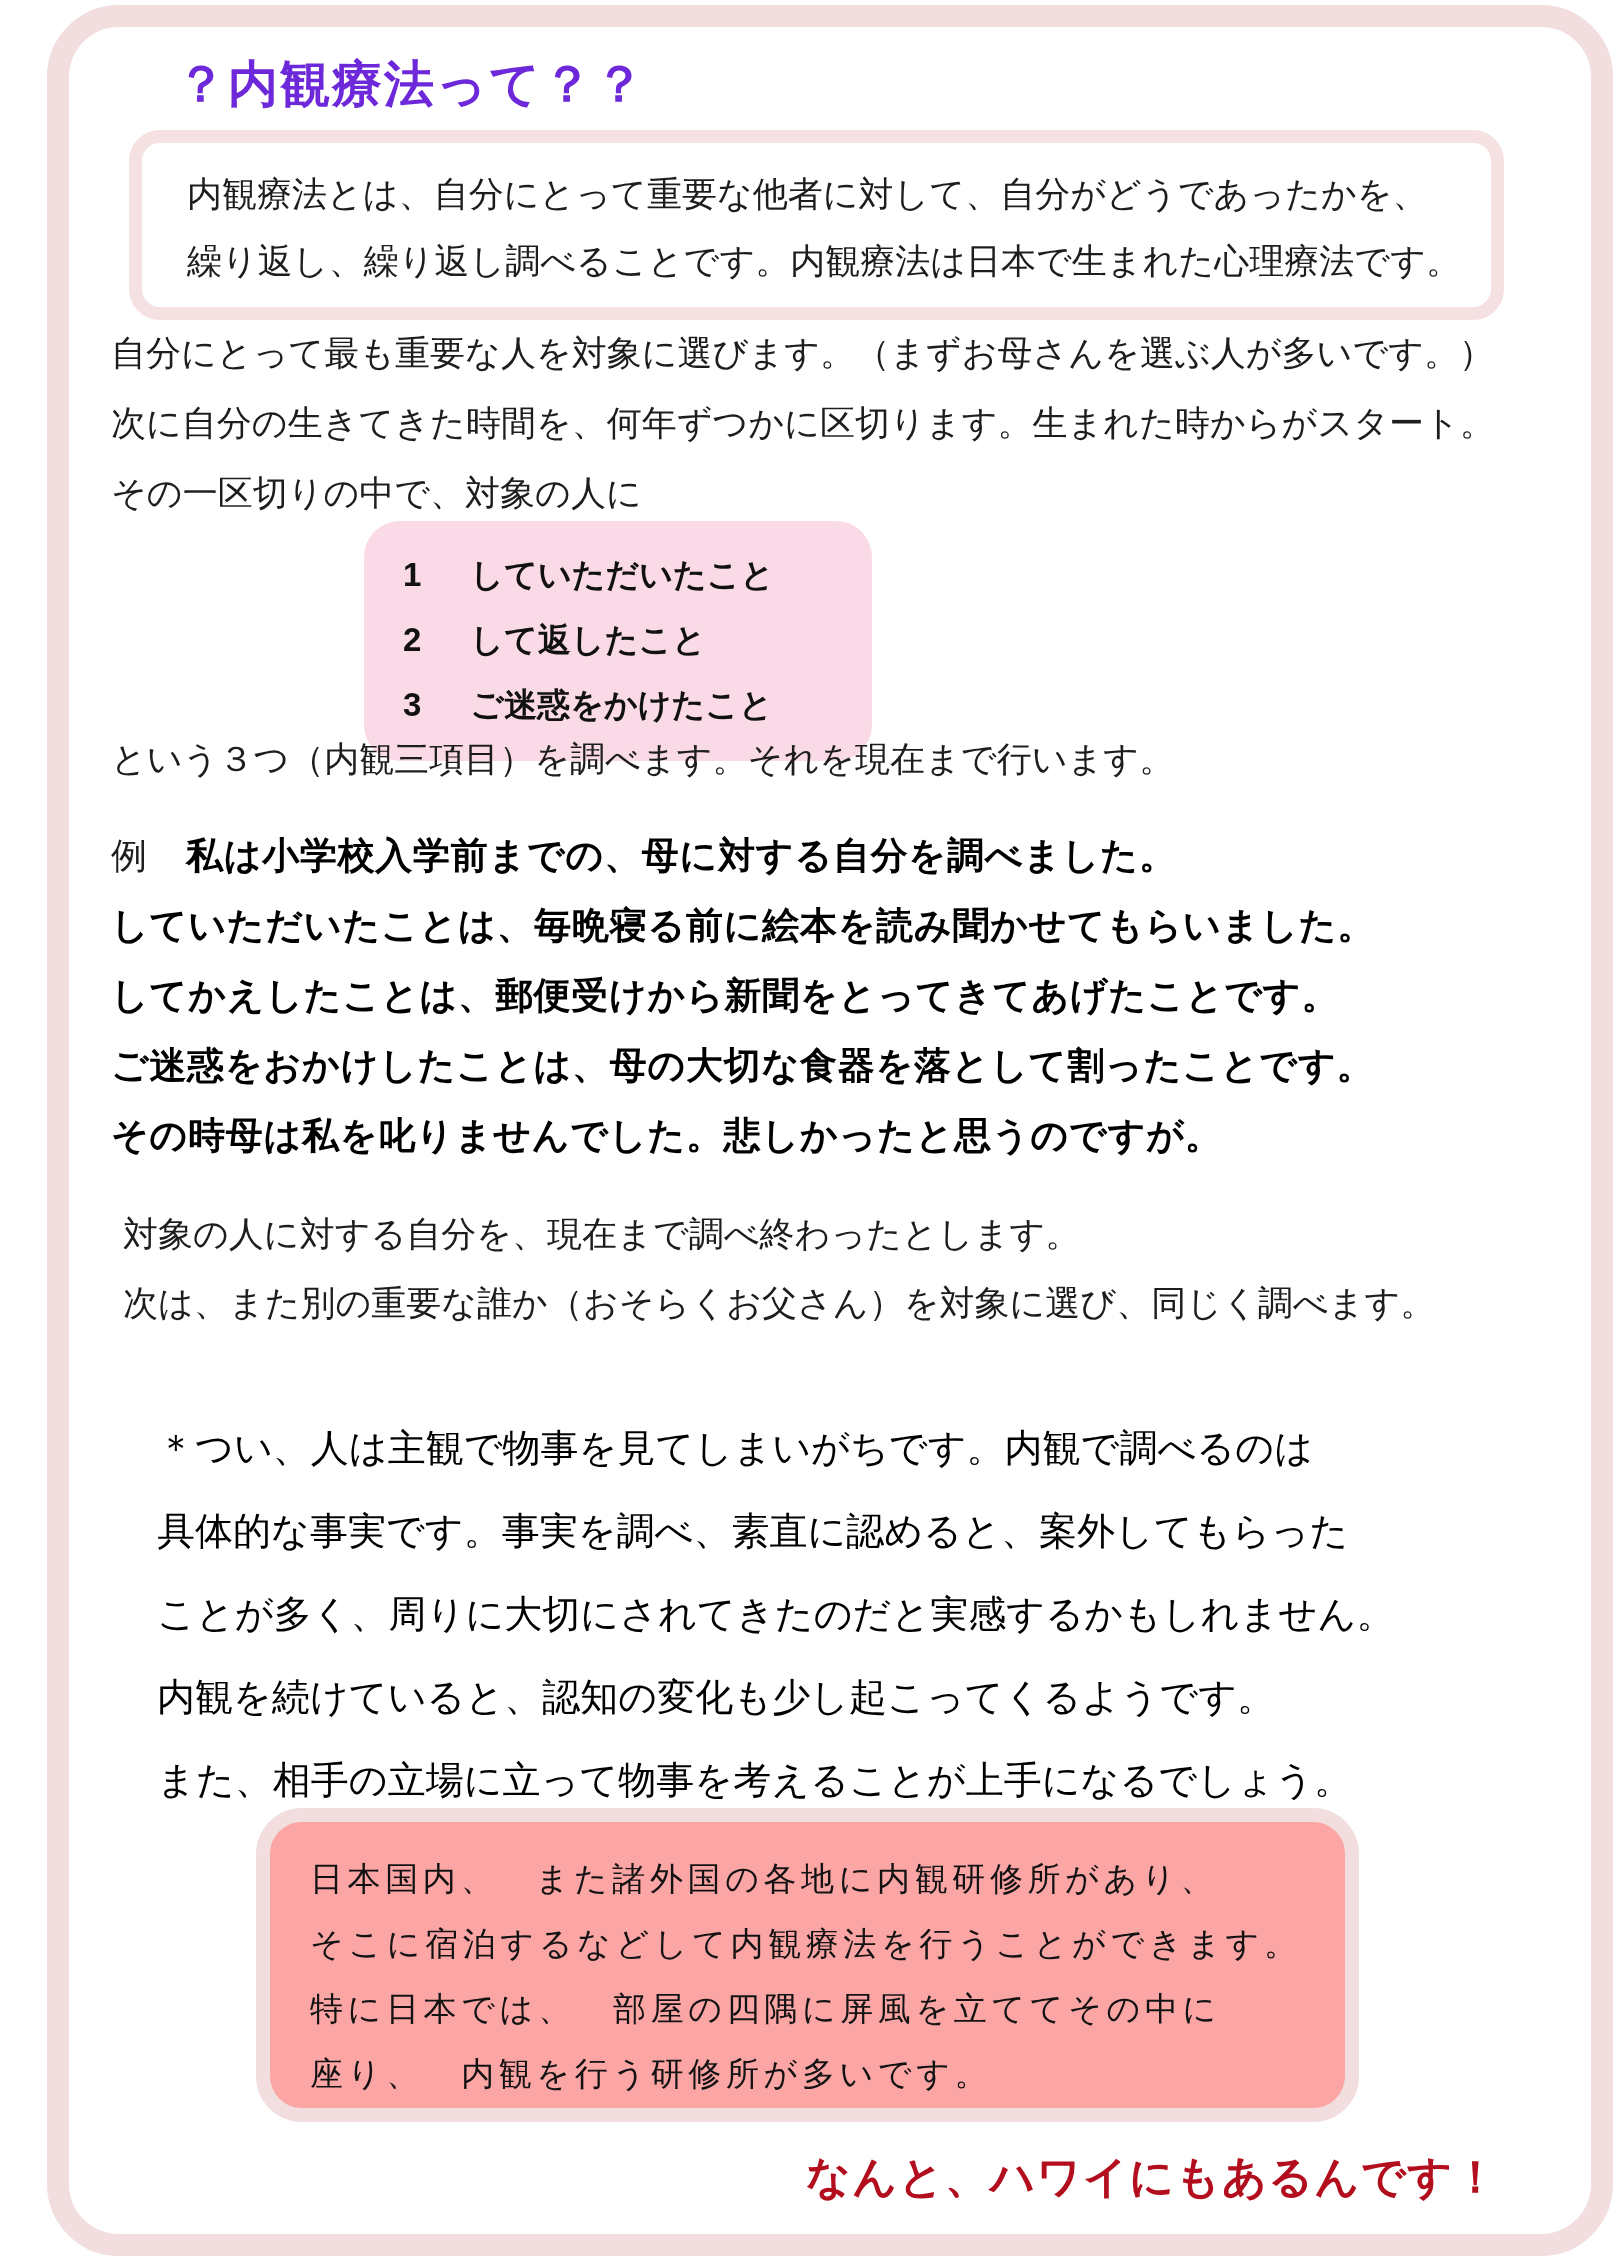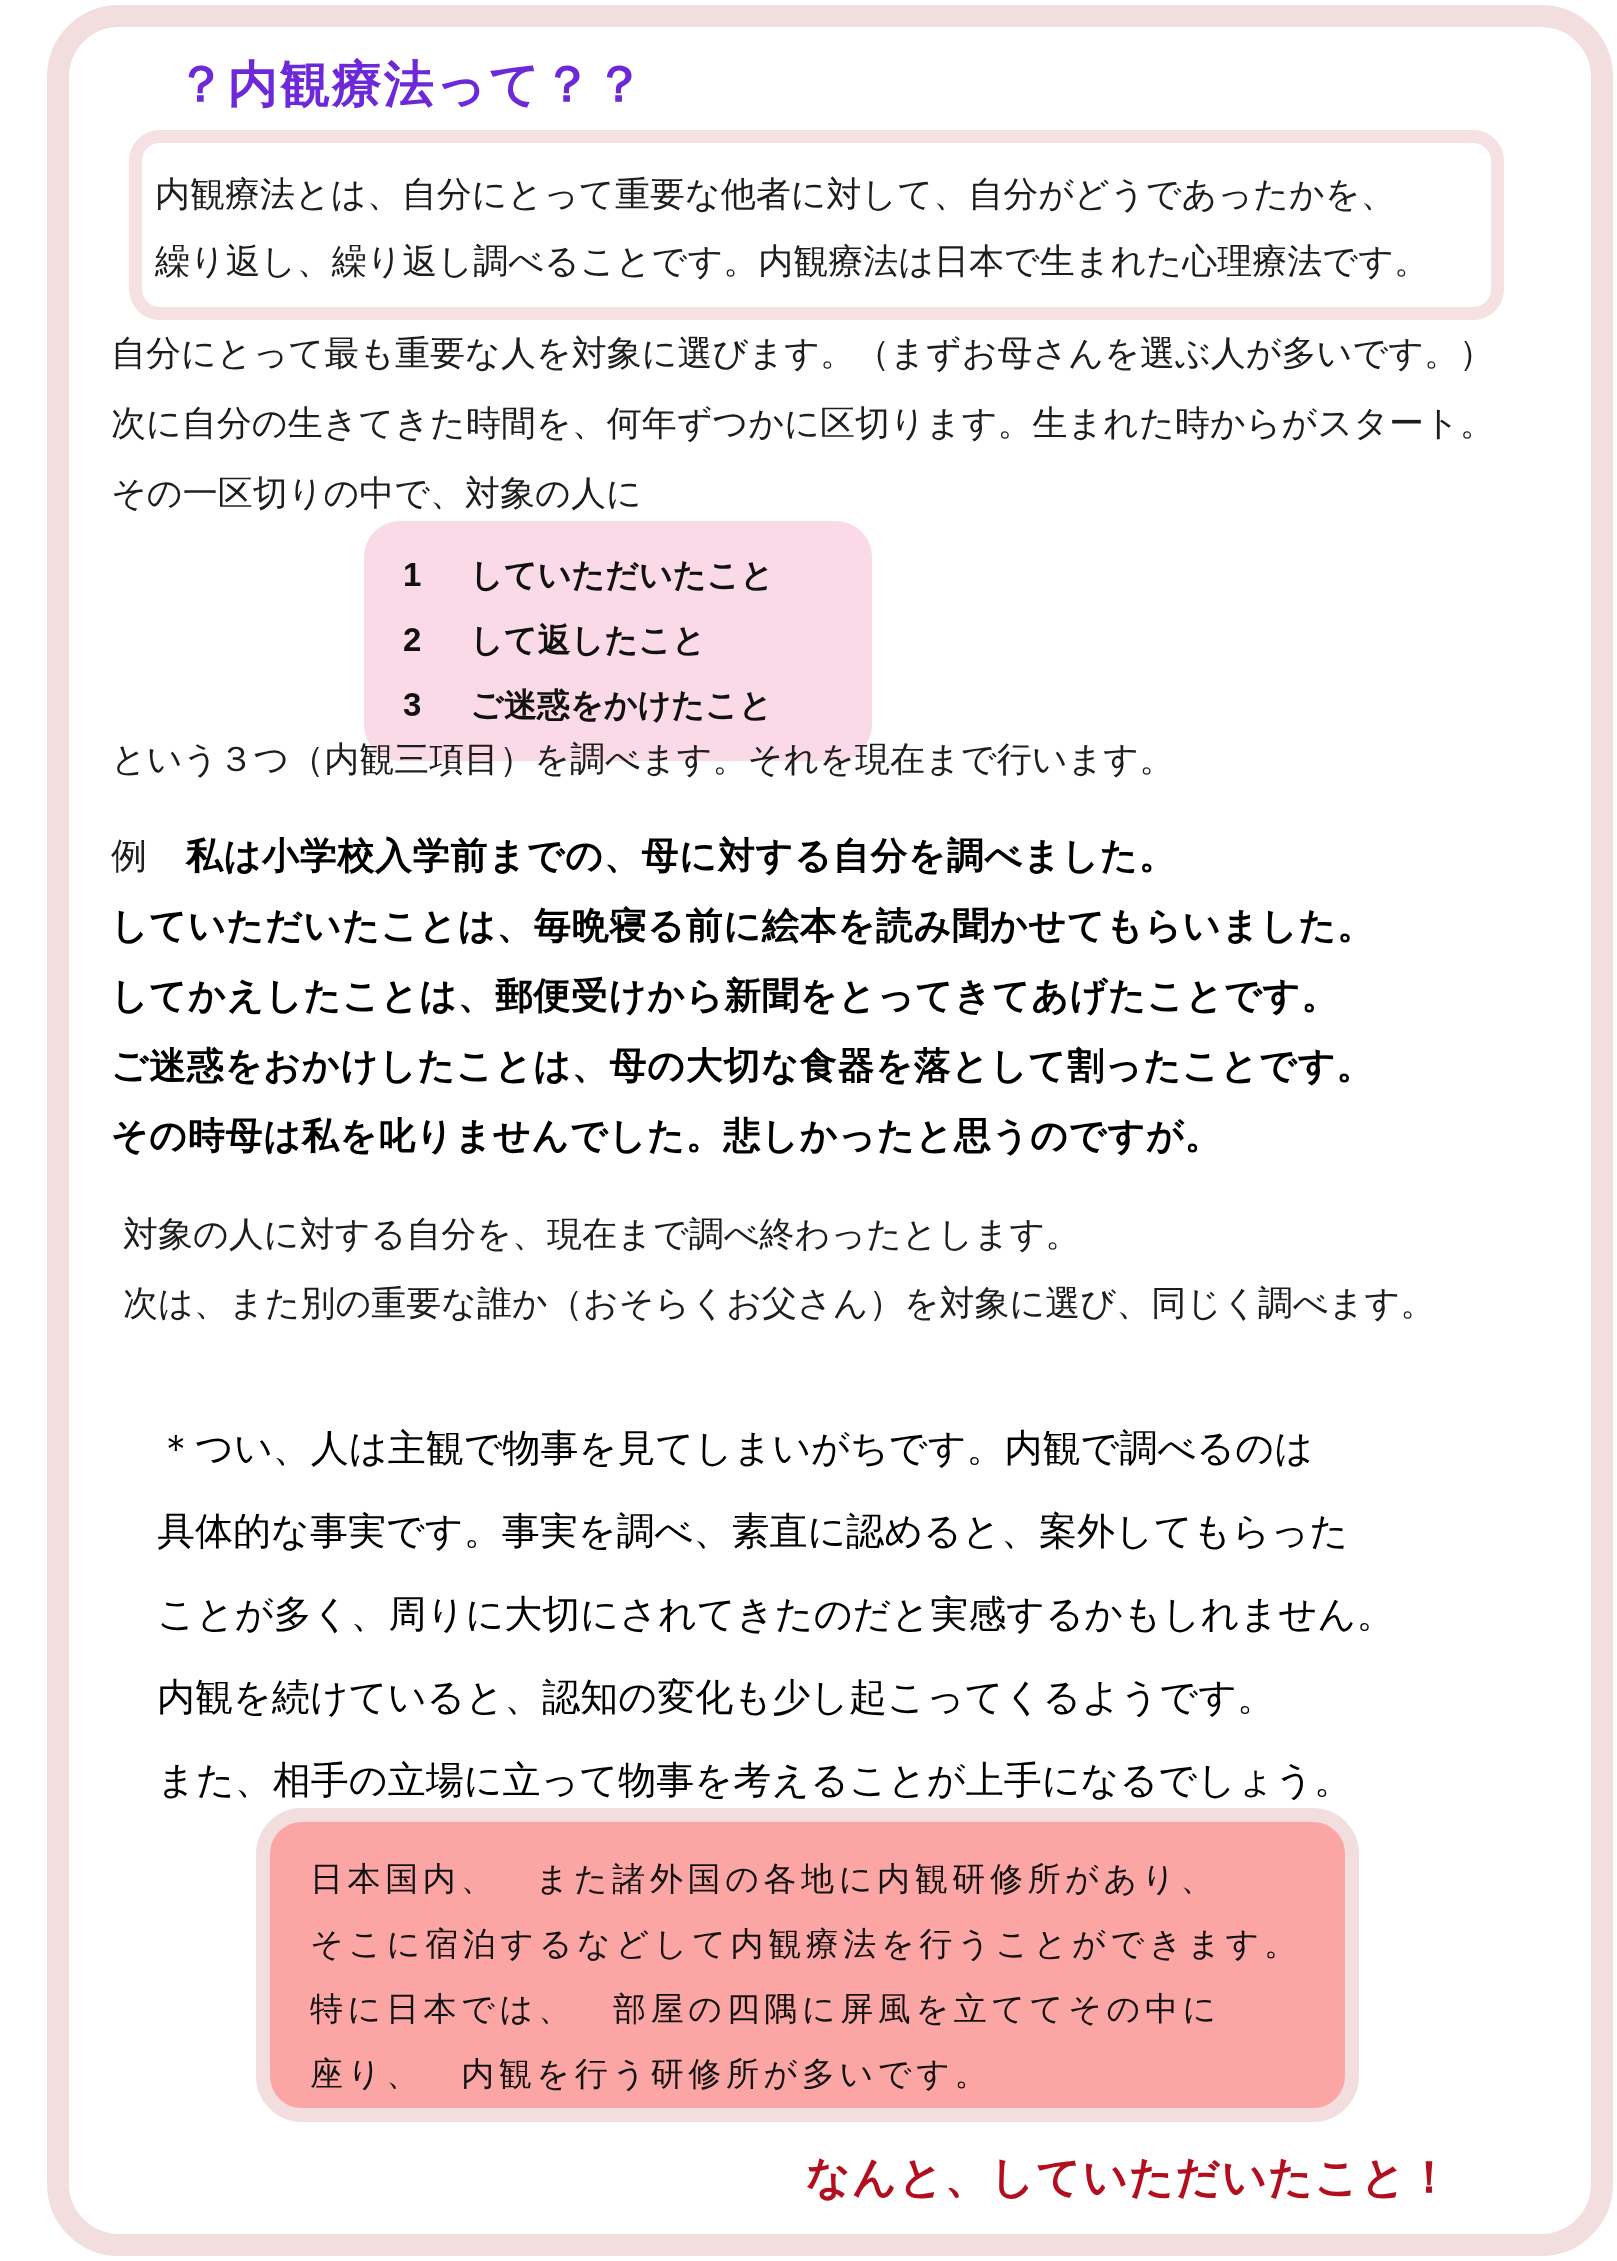--- a/index.html
+++ b/index.html
@@ -13,21 +13,21 @@
     box-sizing:border-box;border:22px solid #f2dede;border-radius:72px;
   }
   .page-title{
     position:absolute;left:176px;top:51px;margin:0;
     font-size:50px;font-weight:bold;color:#6d28d9;letter-spacing:2px;
     white-space:nowrap;
   }
   .intro-box{
     position:absolute;left:129px;top:130px;width:1375px;
     box-sizing:border-box;border:13px solid #f5e1e1;border-radius:31px;
-    background:#ffffff;padding:17px 29px 13px 13px;
+    background:#ffffff;padding:17px 29px 13px 45px;
   }
   .intro-box p{margin:0;font-size:35px;line-height:67px;white-space:nowrap;}
   .para-select{position:absolute;left:111px;top:318px;}
   .para-select p{margin:0;font-size:35px;line-height:70px;white-space:nowrap;}
   .items-box{
     position:absolute;left:364px;top:521px;width:508px;
     box-sizing:border-box;background:#fadae6;border-radius:36px;
     padding:21px 19.6px 23.5px 39px;
   }
   .item{display:flex;align-items:baseline;gap:49px;
@@ -117,14 +117,14 @@
   <p>また、相手の立場に立って物事を考えることが上手になるでしょう。</p>
 </div>
 
 <div class="facility-box">
   <p>日本国内、　また諸外国の各地に内観研修所があり、</p>
   <p>そこに宿泊するなどして内観療法を行うことができます。</p>
   <p>特に日本では、　部屋の四隅に屏風を立ててその中に</p>
   <p>座り、　内観を行う研修所が多いです。</p>
 </div>
 
-<p class="footer-note">なんと、していただいたこと！</p>
+<p class="footer-note">なんと、ハワイにもあるんです！</p>
 
 
 </body></html>

